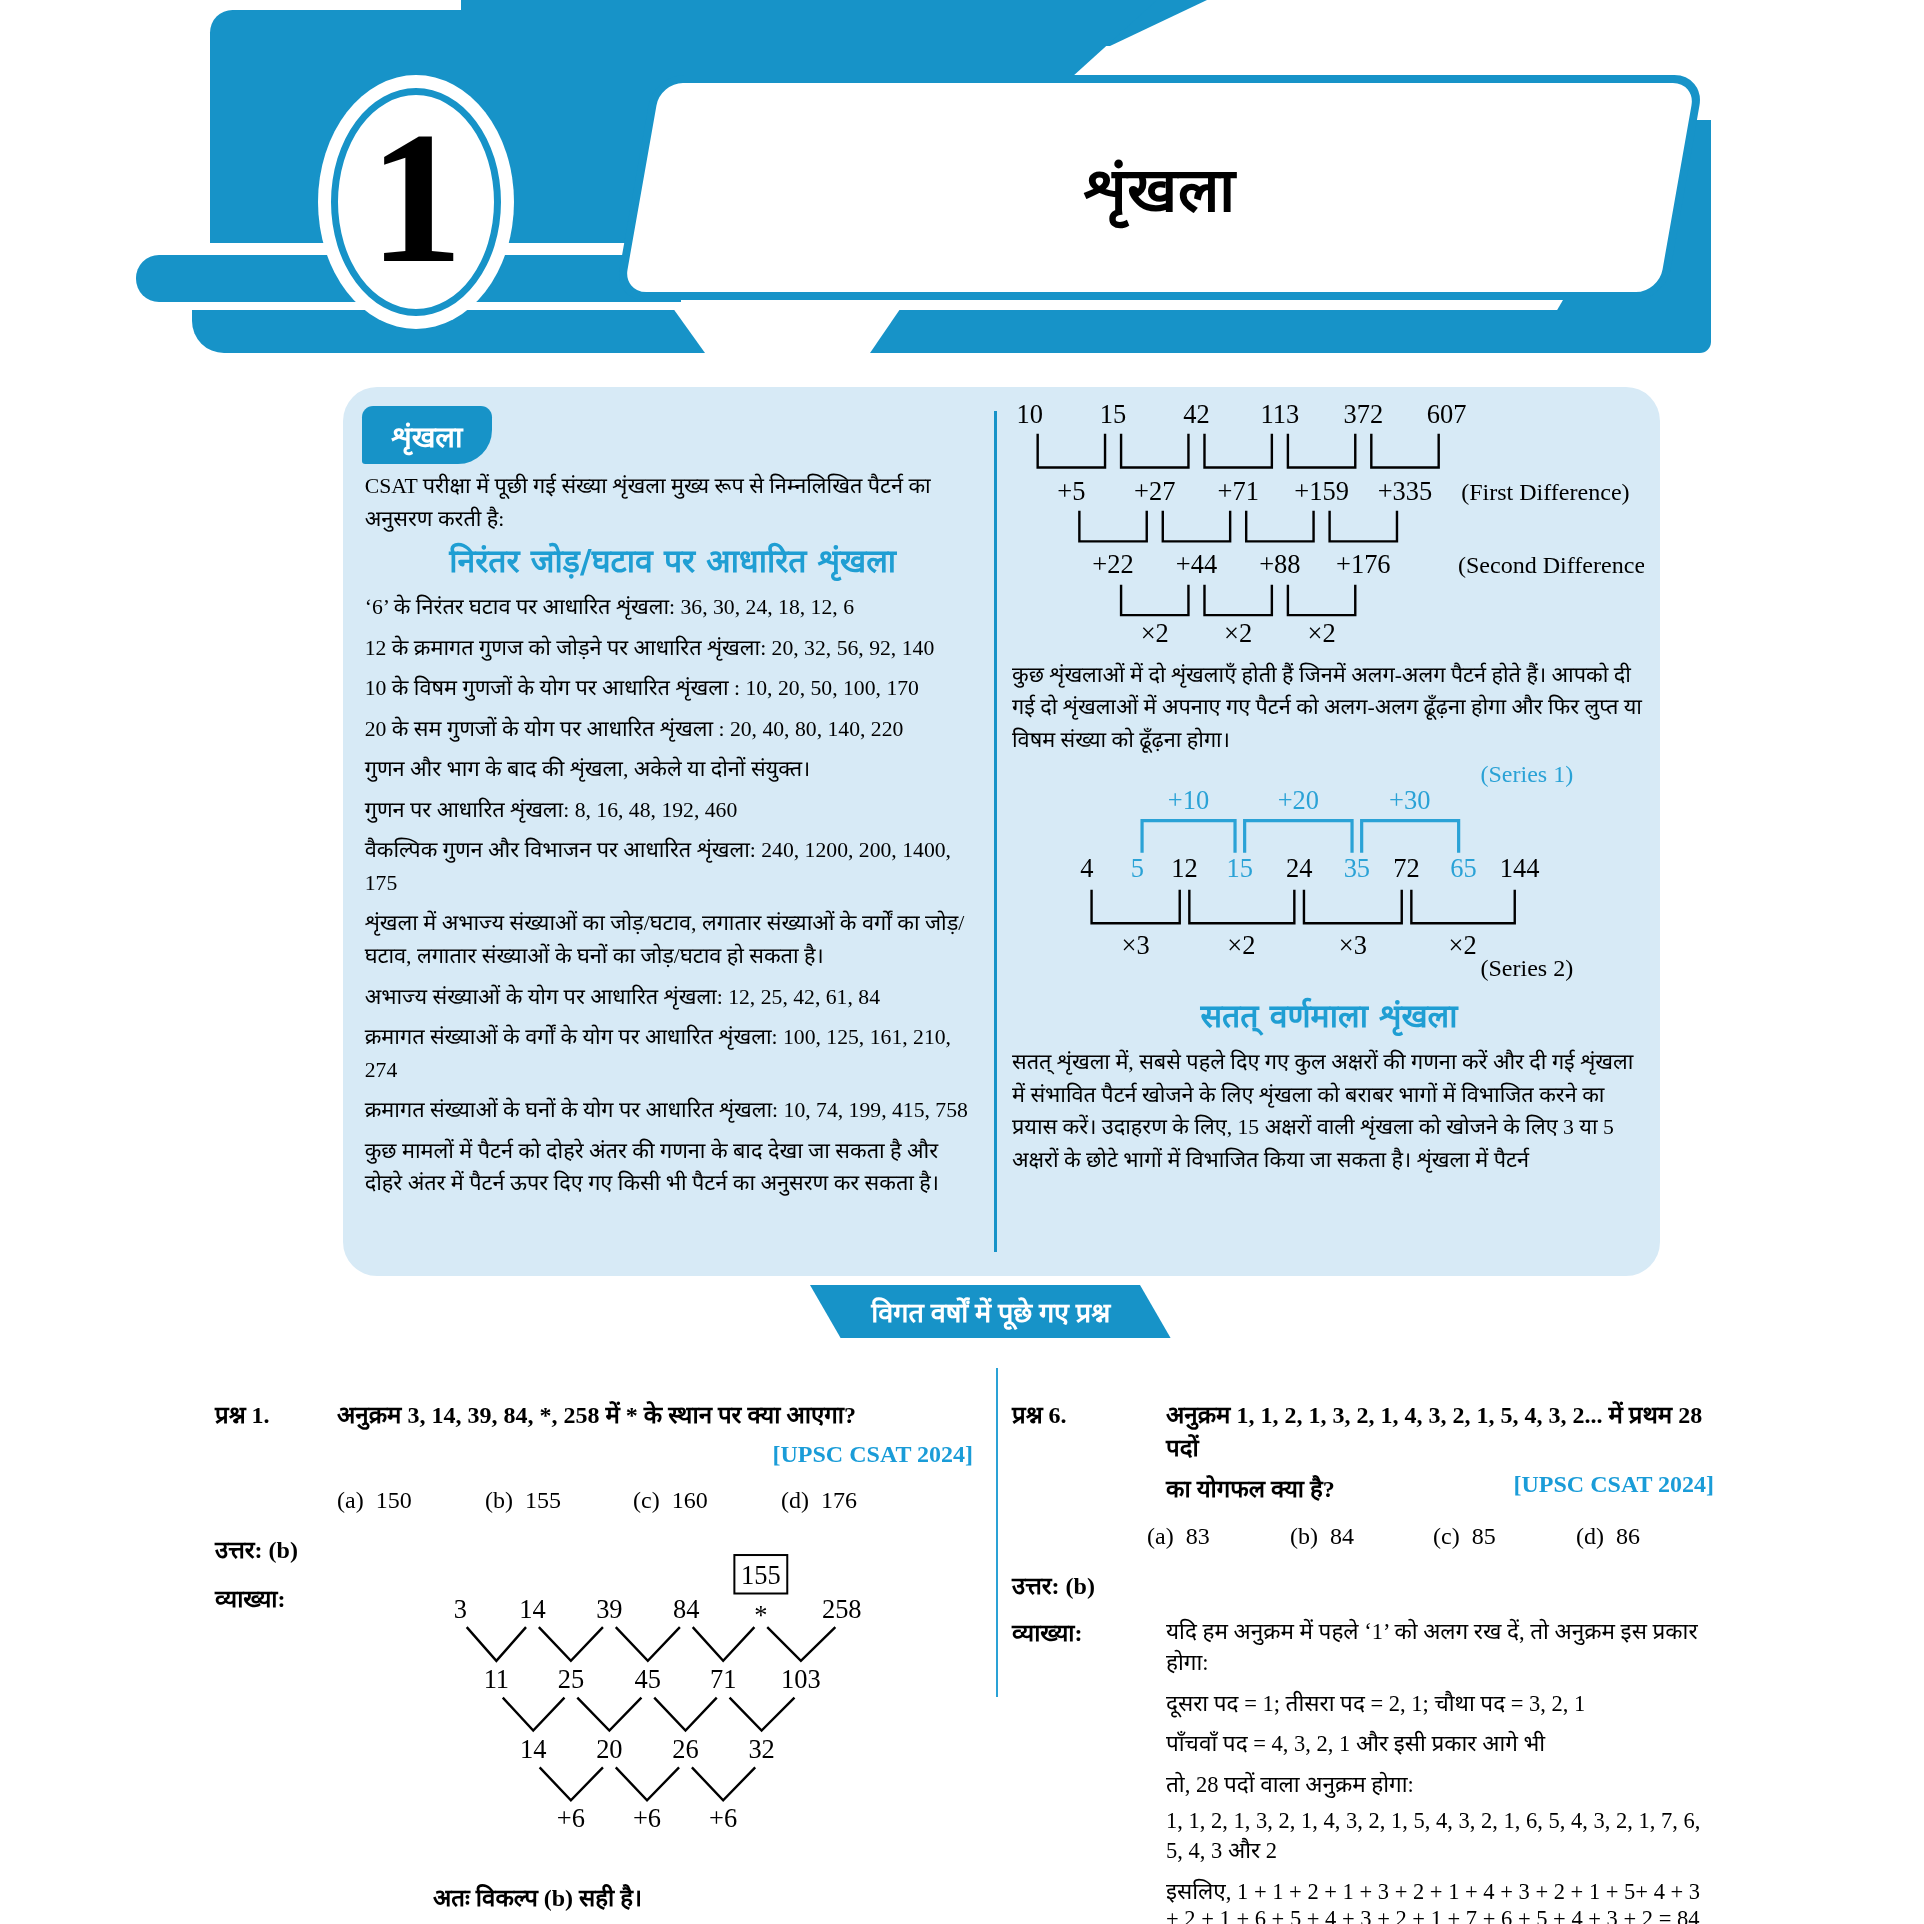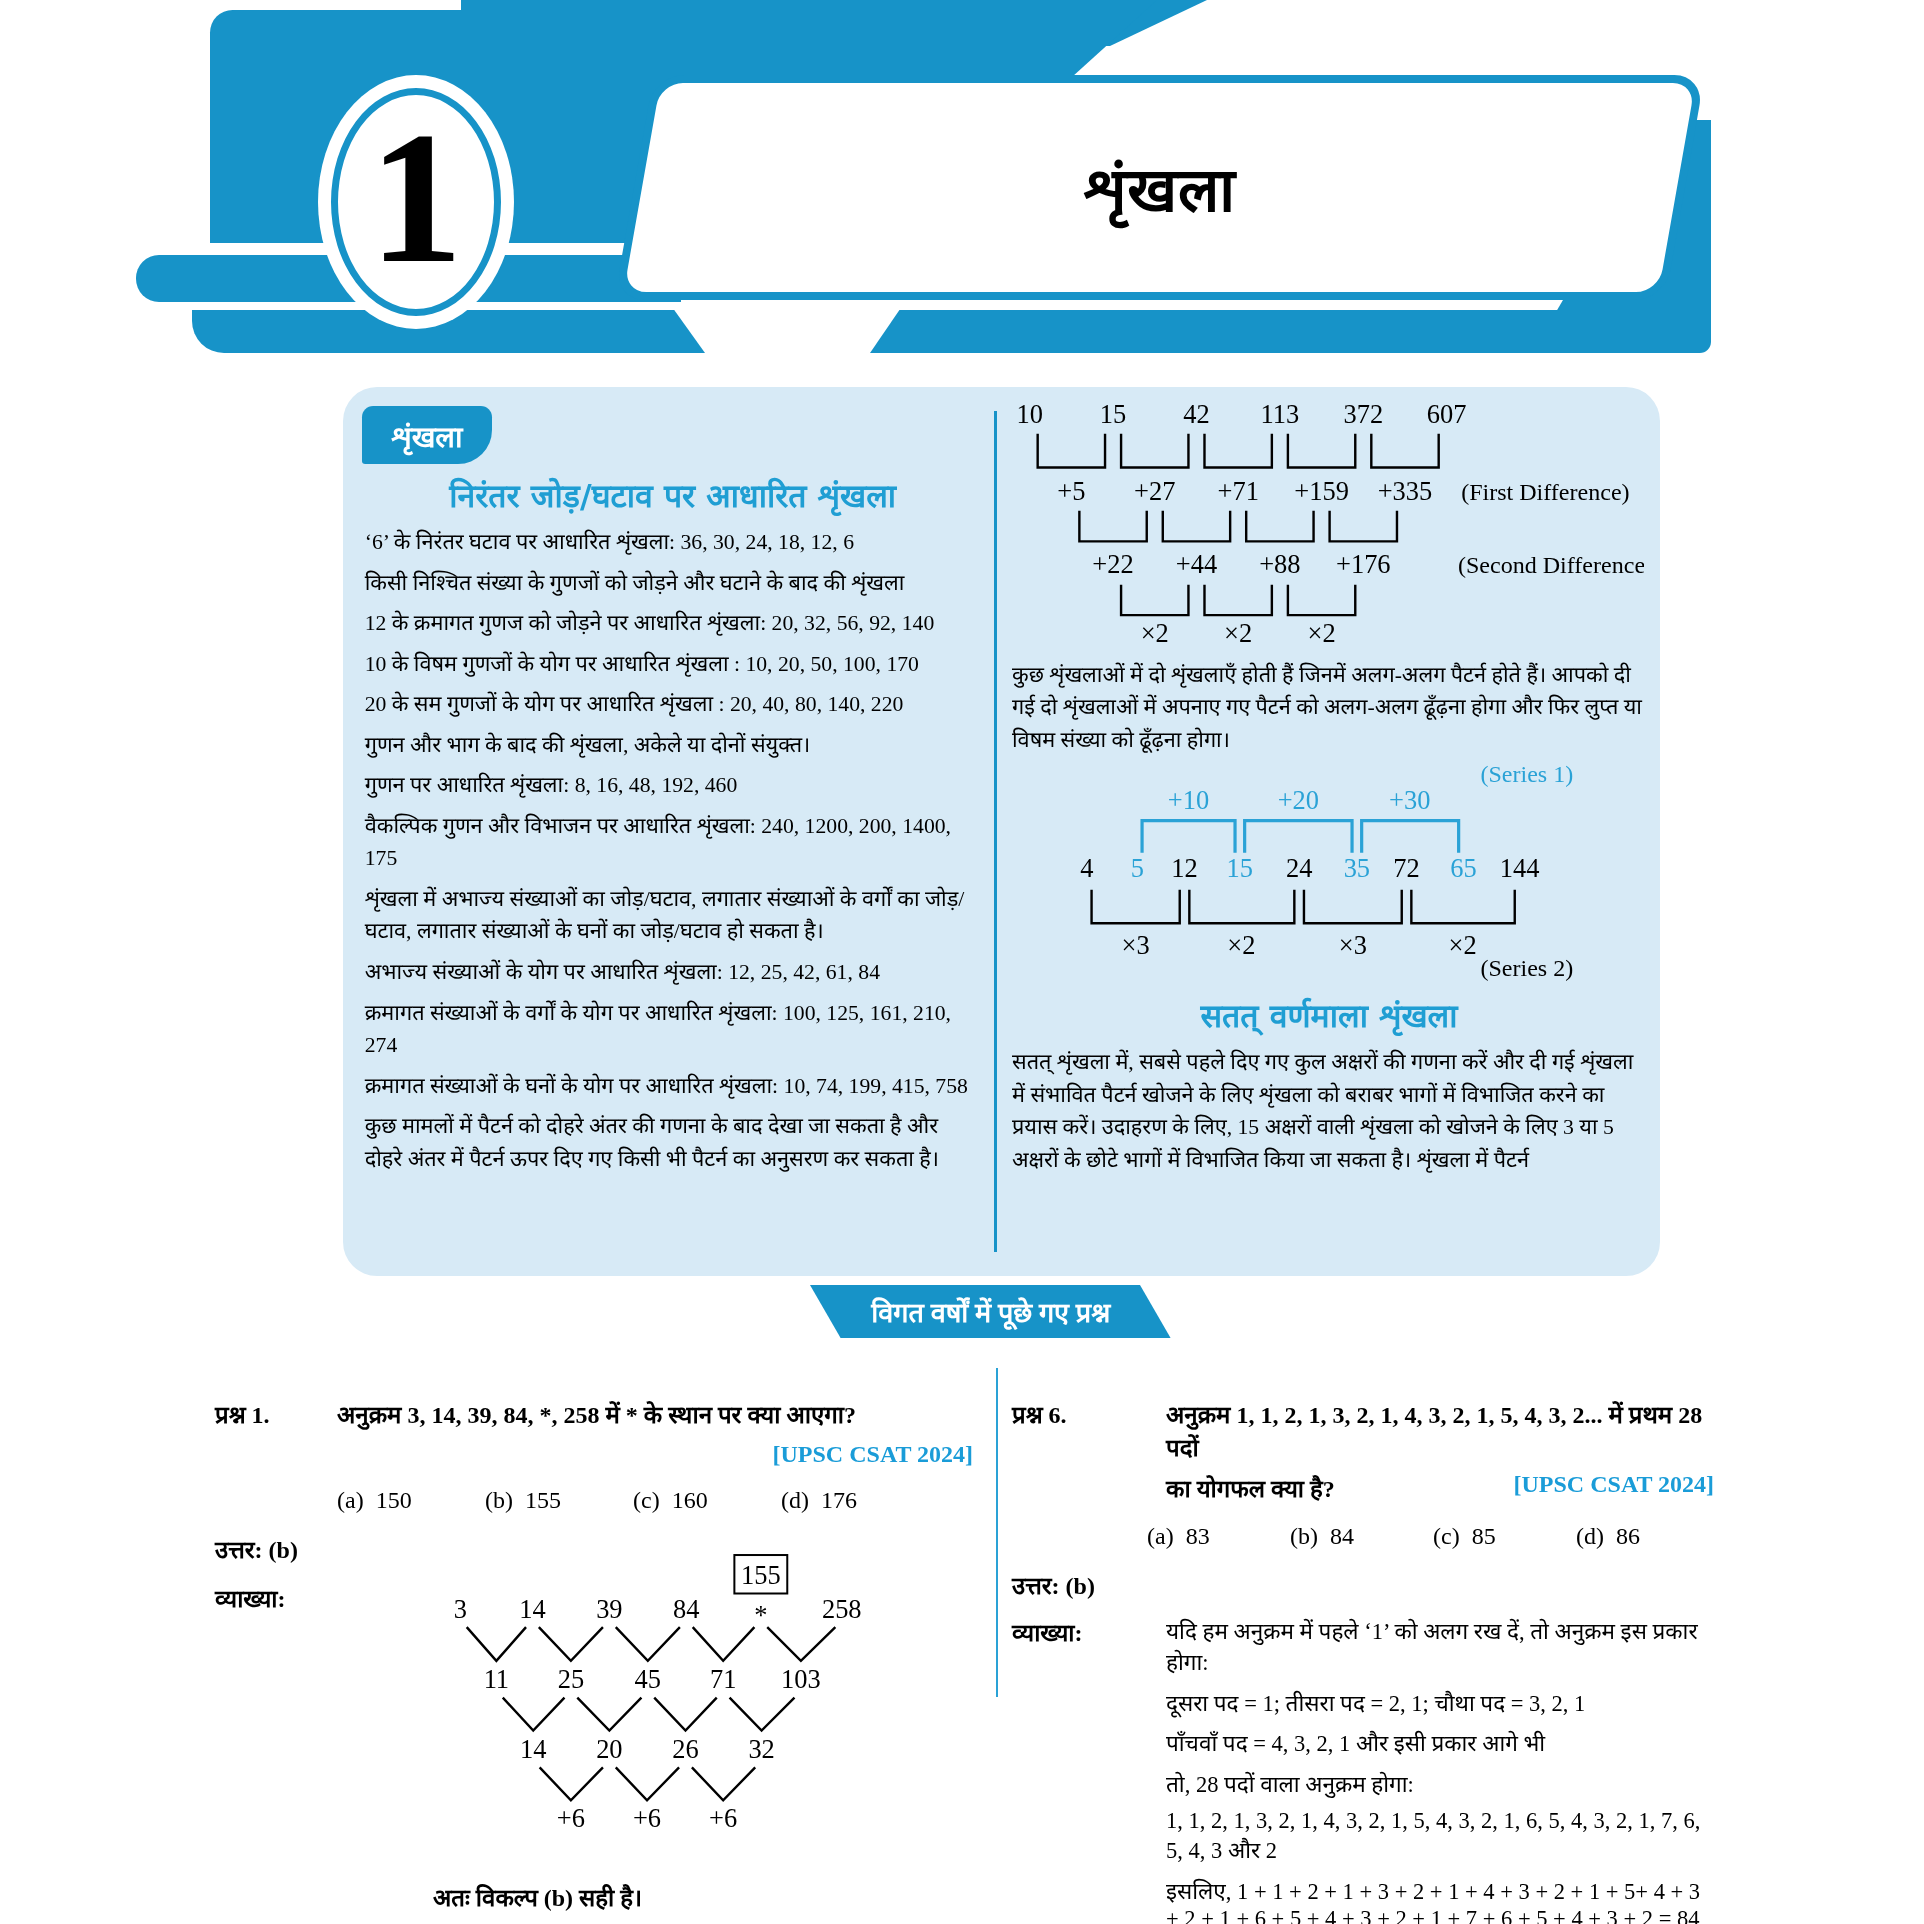--- a/index.html
+++ b/index.html
@@ -92,23 +92,23 @@
     <div id="chapter-circle">
       <div class="n">1</div>
     </div>
   </div>
 
   <div id="concept-box">
     <div id="concept-tab">शृंखला</div>
     <div id="box-divider"></div>
 
     <div id="col-left">
+      <p>CSAT परीक्षा में पूछी गई संख्या शृंखला मुख्य रूप से निम्नलिखित पैटर्न का अनुसरण करती है:</p>
       <p class="blue-heading">निरंतर जोड़/घटाव पर आधारित शृंखला</p>
       <p>‘6’ के निरंतर घटाव पर आधारित शृंखला: 36, 30, 24, 18, 12, 6</p>
-      <p>किसी निश्चित संख्या के गुणजों को जोड़ने और घटाने के बाद की शृंखला</p>
       <p>12 के क्रमागत गुणज को जोड़ने पर आधारित शृंखला: 20, 32, 56, 92, 140</p>
       <p>10 के विषम गुणजों के योग पर आधारित शृंखला : 10, 20, 50, 100, 170</p>
       <p>20 के सम गुणजों के योग पर आधारित शृंखला : 20, 40, 80, 140, 220</p>
       <p>गुणन और भाग के बाद की शृंखला, अकेले या दोनों संयुक्त।</p>
       <p>गुणन पर आधारित शृंखला: 8, 16, 48, 192, 460</p>
       <p>वैकल्पिक गुणन और विभाजन पर आधारित शृंखला: 240, 1200, 200, 1400, 175</p>
       <p>शृंखला में अभाज्य संख्याओं का जोड़/घटाव, लगातार संख्याओं के वर्गों का जोड़/घटाव, लगातार संख्याओं के घनों का जोड़/घटाव हो सकता है।</p>
       <p>अभाज्य संख्याओं के योग पर आधारित शृंखला: 12, 25, 42, 61, 84</p>
       <p>क्रमागत संख्याओं के वर्गों के योग पर आधारित शृंखला: 100, 125, 161, 210, 274</p>
       <p>क्रमागत संख्याओं के घनों के योग पर आधारित शृंखला: 10, 74, 199, 415, 758</p>

